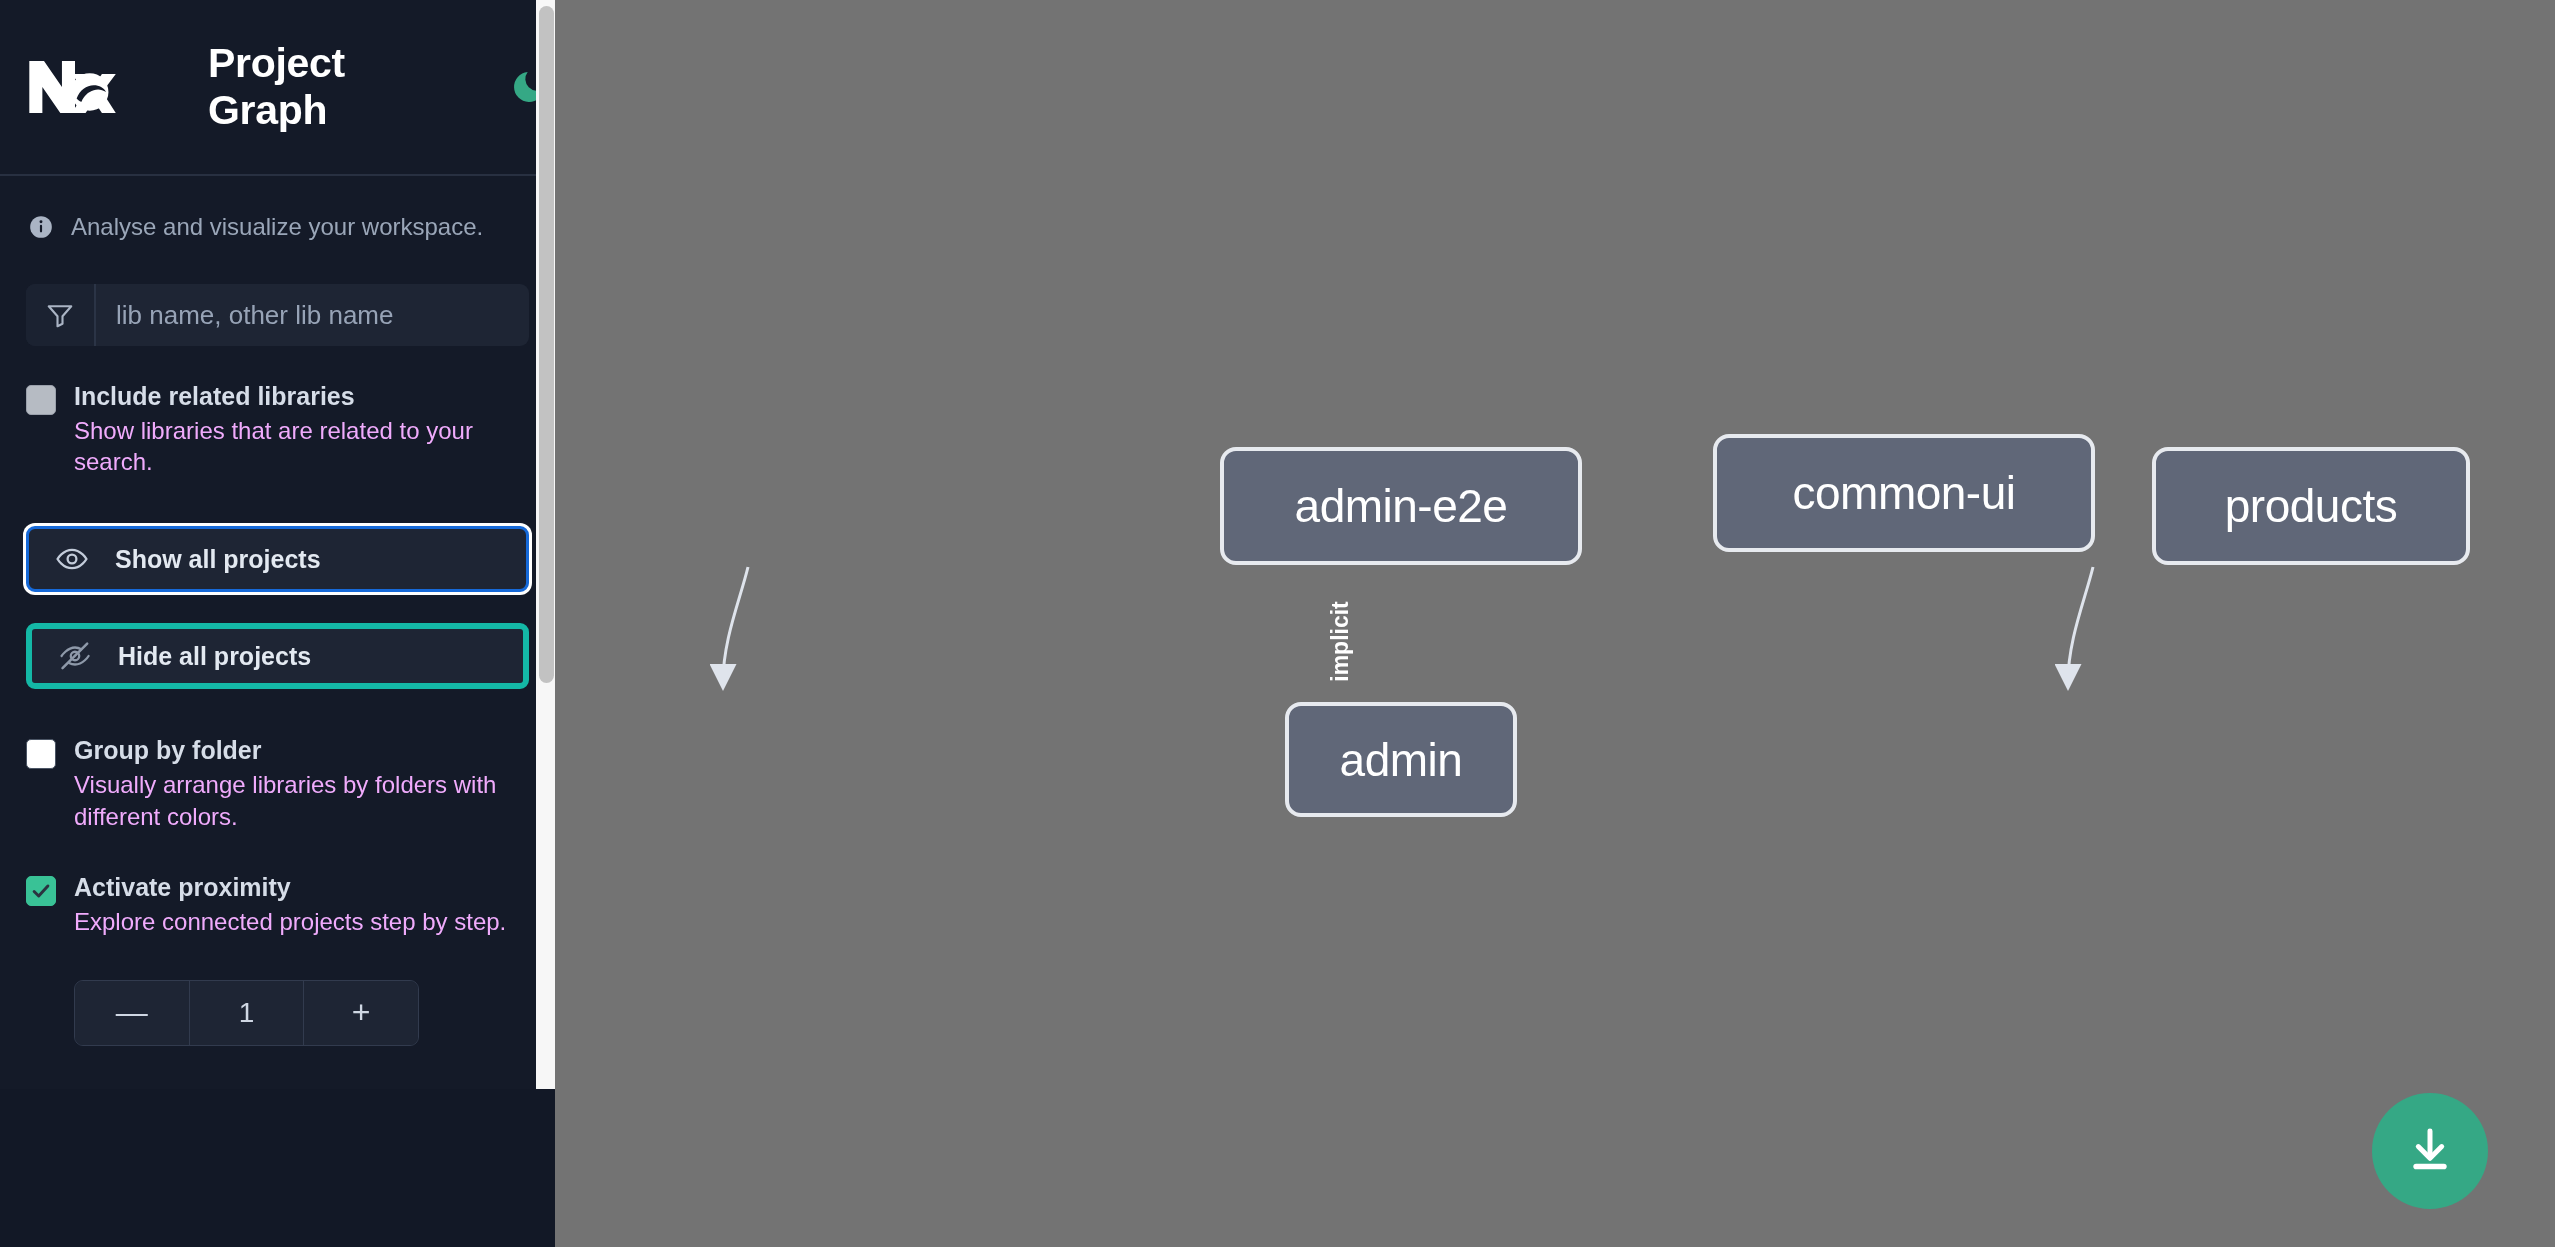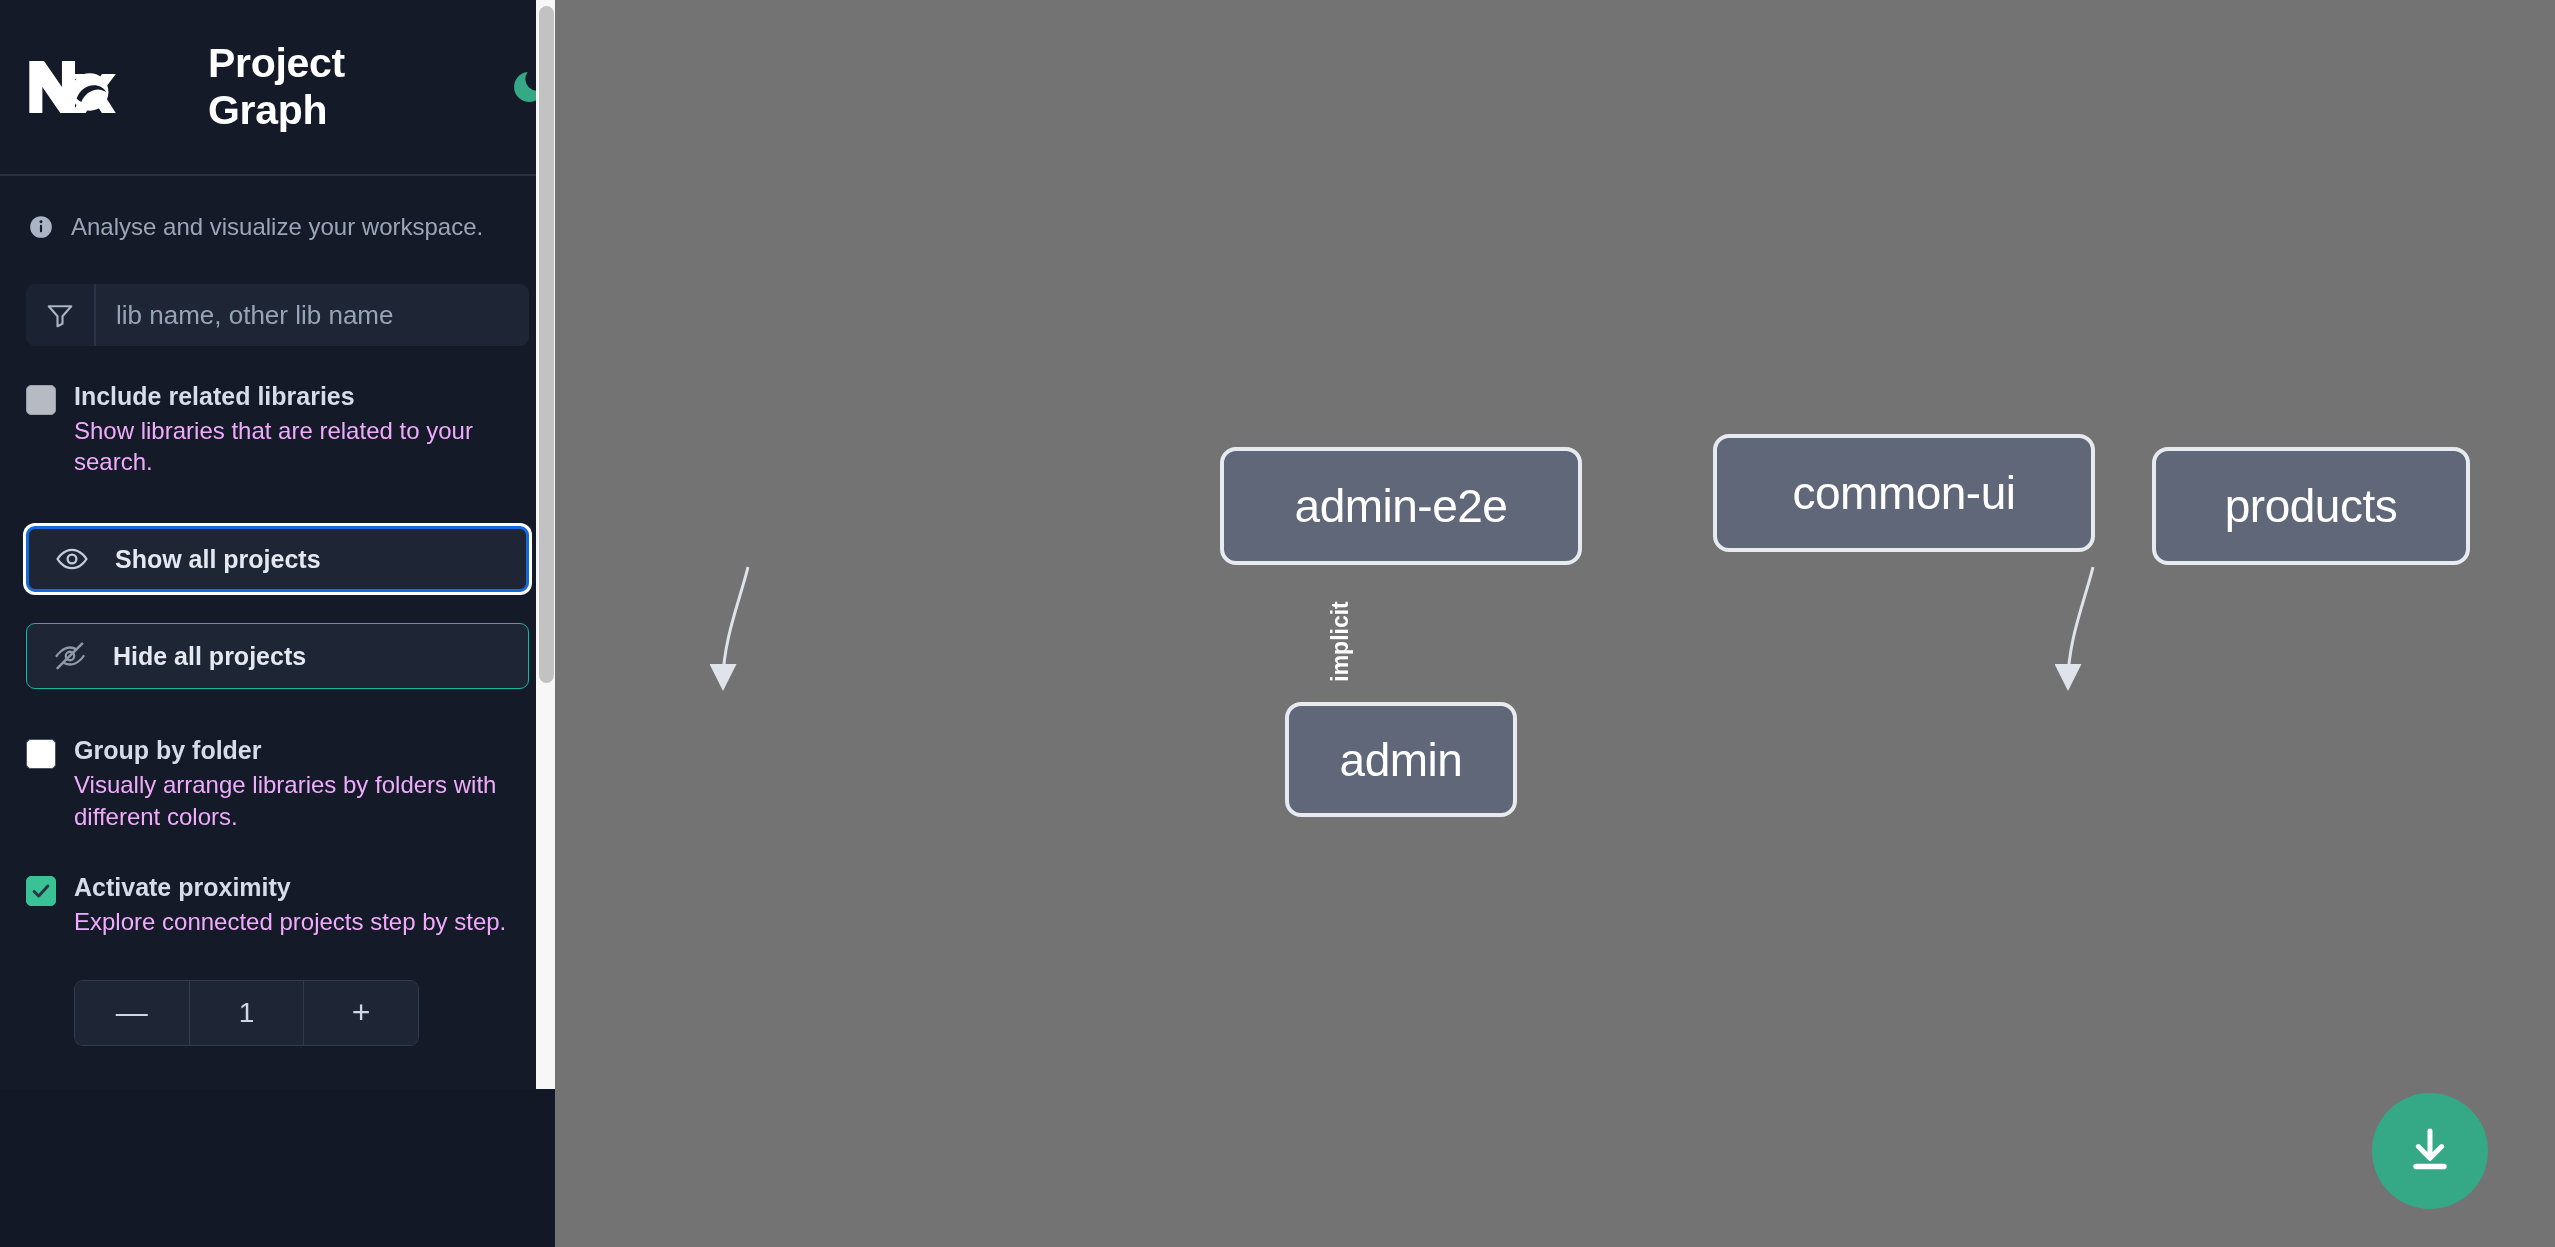--- a/index.html
+++ b/index.html
@@ -102,21 +102,21 @@
   }
   .opt-desc {
     color: #f0abfc; font-size: 24px; line-height: 1.32;
     display: block; margin-top: 4px;
   }
 
   .btn-stack { margin-top: 48px; }
   .act-btn {
     width: 100%; height: 66px;
     background: #1e2534;
-    border: 1px solid #14b8a6;
+    border: 6px solid #14b8a6;
     border-radius: 9px;
     display: flex; align-items: center;
     padding-left: 26px; gap: 24px;
     color: #e3e9f1;
     font-size: 25px; font-weight: 700;
     font-family: "Liberation Sans", sans-serif;
     cursor: pointer;
   }
   .act-btn.focused {
     border: 3px solid #1669d8;

